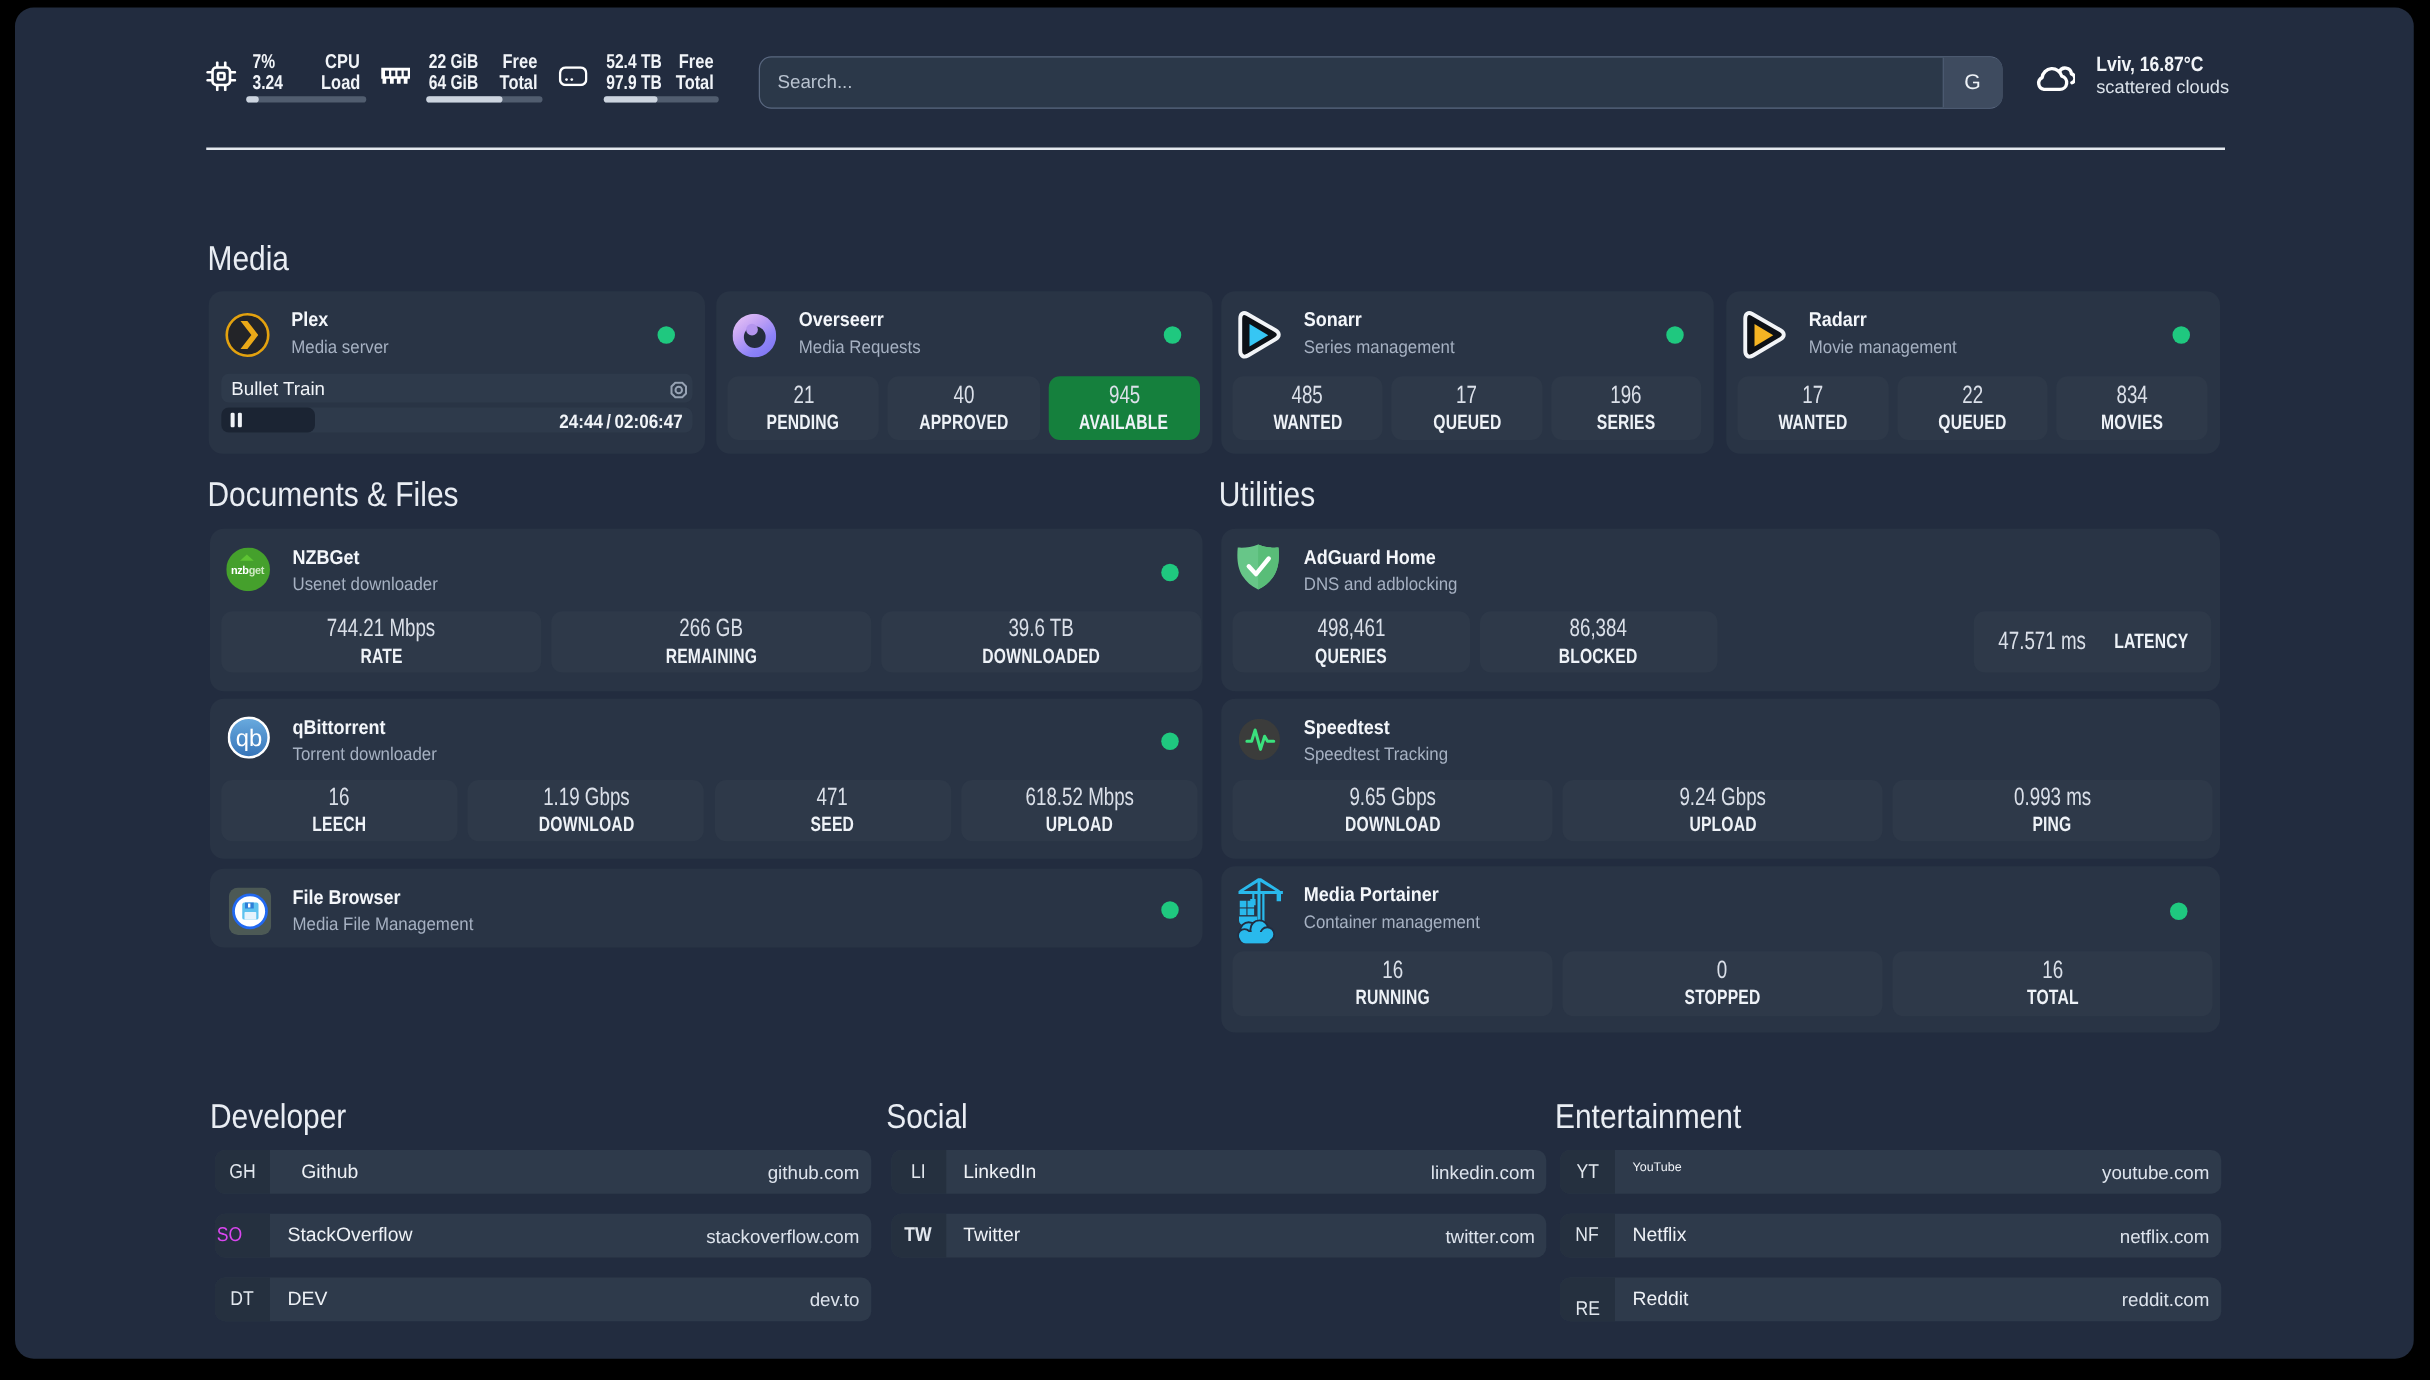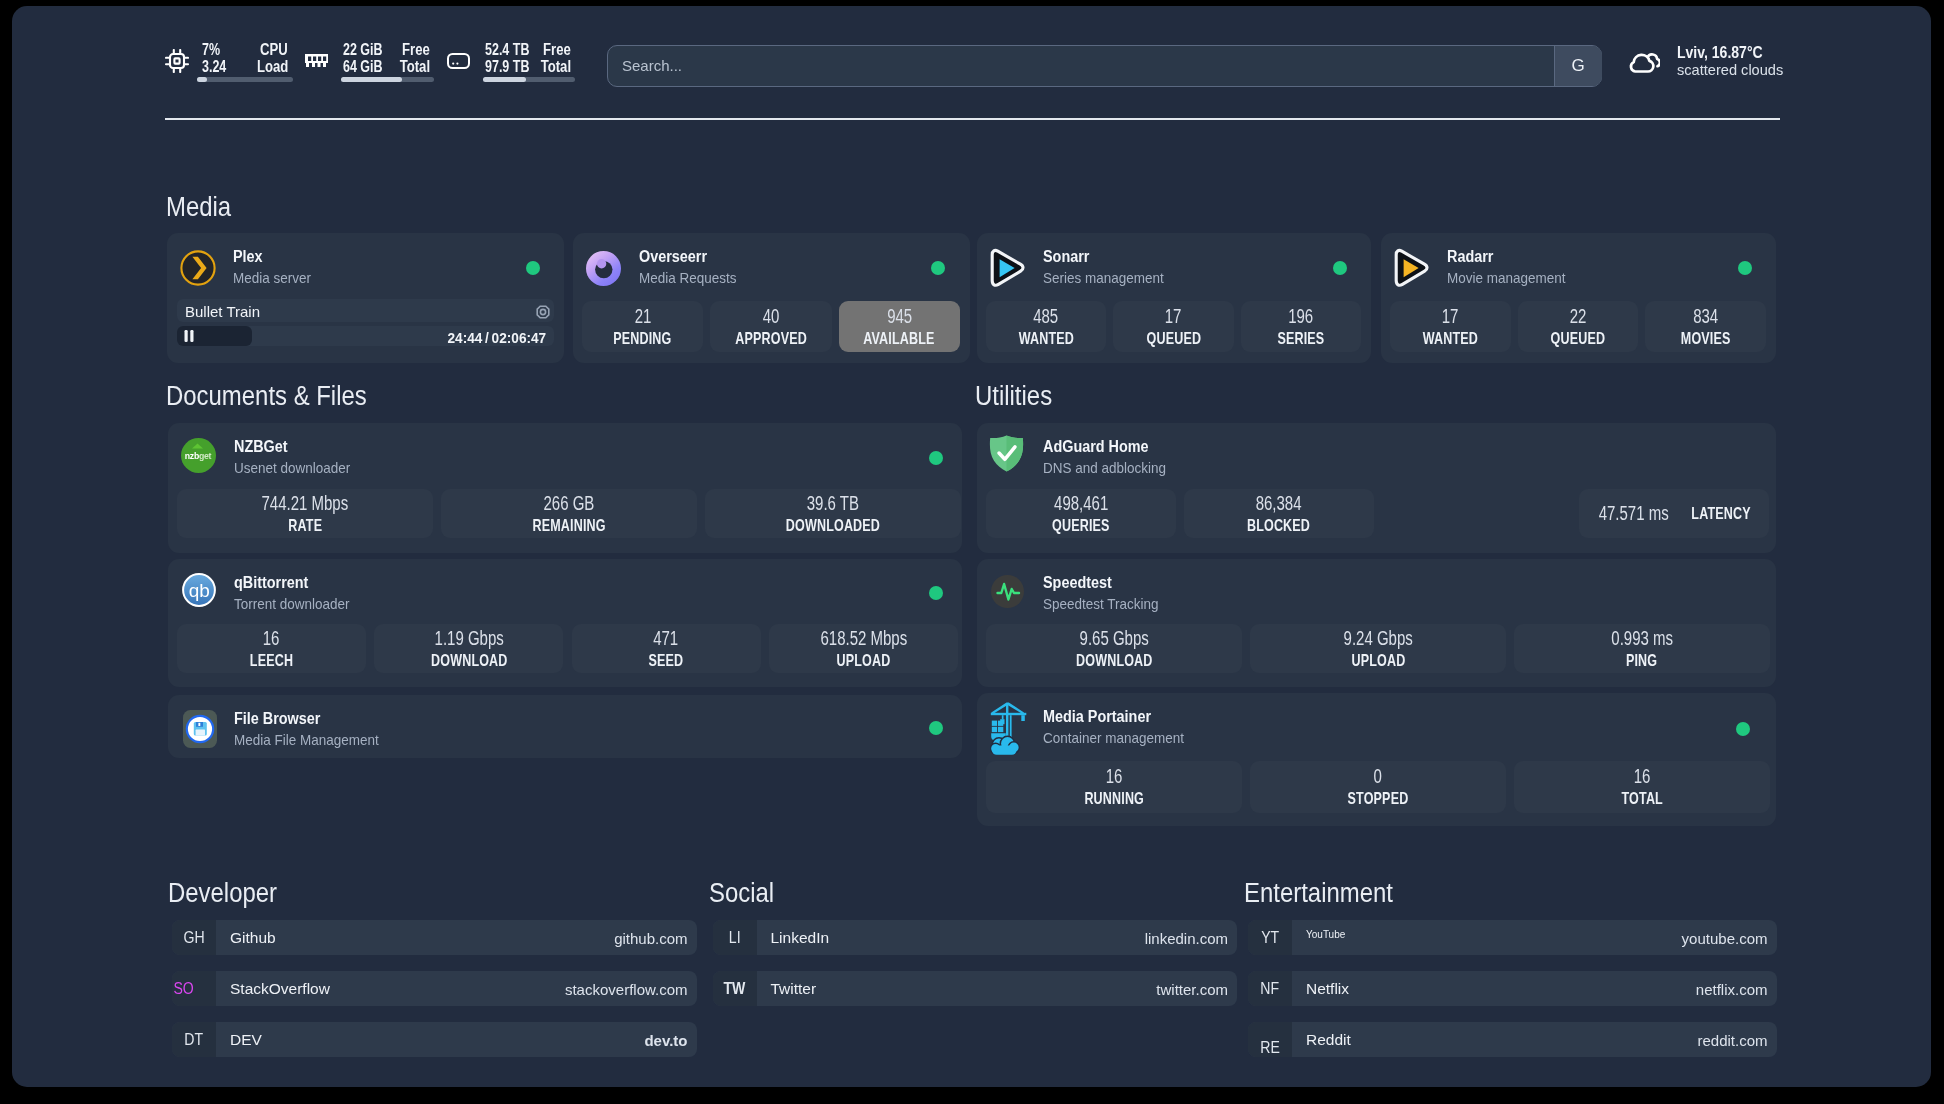--- a/index.html
+++ b/index.html
@@ -97,21 +97,21 @@
       <div style="position:absolute;left:639px;top:270px;font-size:14.5px;font-weight:400;color:#a6b1c2;white-space:nowrap;line-height:1.15;transform:scaleX(0.93);transform-origin:0 50%;">Media Requests</div>
       <div style="position:absolute;left:931px;top:261px;width:14px;height:14px;border-radius:50%;background:#1fc87f;"></div>
       <div style="position:absolute;left:582.0px;top:301px;width:121.3px;height:51px;background:#2e3949;border-radius:9px;display:flex;flex-direction:column;align-items:center;justify-content:center;gap:1px;">
         <div style="font-size:20px;font-weight:400;color:#dbe0e9;line-height:1.15;transform:scaleX(0.75);">21</div>
         <div style="font-size:16.5px;font-weight:700;color:#eef2f7;letter-spacing:0.2px;line-height:1.2;transform:scaleX(0.76);">PENDING</div>
       </div>
       <div style="position:absolute;left:710.3px;top:301px;width:121.3px;height:51px;background:#2e3949;border-radius:9px;display:flex;flex-direction:column;align-items:center;justify-content:center;gap:1px;">
         <div style="font-size:20px;font-weight:400;color:#dbe0e9;line-height:1.15;transform:scaleX(0.75);">40</div>
         <div style="font-size:16.5px;font-weight:700;color:#eef2f7;letter-spacing:0.2px;line-height:1.2;transform:scaleX(0.76);">APPROVED</div>
       </div>
-      <div style="position:absolute;left:838.6px;top:301px;width:121.3px;height:51px;background:#737373;border-radius:9px;display:flex;flex-direction:column;align-items:center;justify-content:center;gap:1px;">
+      <div style="position:absolute;left:838.6px;top:301px;width:121.3px;height:51px;background:#15803d;border-radius:9px;display:flex;flex-direction:column;align-items:center;justify-content:center;gap:1px;">
         <div style="font-size:20px;font-weight:400;color:#dbe0e9;line-height:1.15;transform:scaleX(0.75);">945</div>
         <div style="font-size:16.5px;font-weight:700;color:#eef2f7;letter-spacing:0.2px;line-height:1.2;transform:scaleX(0.76);">AVAILABLE</div>
       </div>
       <div style="position:absolute;left:977px;top:233px;width:394px;height:130px;background:#293445;border-radius:11px;"></div>
       <svg style="position:absolute;left:990px;top:248px" width="35" height="40" viewBox="0 0 35 40">
 <path d="M7.8 3.2 C4.6 1.4 2.2 2.9 2.2 6.8 L2.2 32.6 C2.2 36.8 5 38.4 8.4 36.4 L30.6 23.2 C33.9 21.2 33.8 18.1 30.4 16.2 Z" fill="#0d1117" stroke="#f2f4f7" stroke-width="3.1" stroke-linejoin="round"></path>
 <path d="M9.6 11.2 L9.6 29.2 L24.6 20.1 Z" fill="#36c6f4"></path>
 </svg>
       <div style="position:absolute;left:1043px;top:247.5px;font-size:16px;font-weight:700;color:#f3f6fa;white-space:nowrap;line-height:1.15;transform:scaleX(0.9);transform-origin:0 50%;">Sonarr</div>
       <div style="position:absolute;left:1043px;top:270px;font-size:14.5px;font-weight:400;color:#a6b1c2;white-space:nowrap;line-height:1.15;transform:scaleX(0.93);transform-origin:0 50%;">Series management</div>
@@ -289,34 +289,34 @@
       </div>
       <div style="position:absolute;left:1513.6px;top:761px;width:256.3px;height:52px;background:#2e3949;border-radius:9px;display:flex;flex-direction:column;align-items:center;justify-content:center;gap:1px;">
         <div style="font-size:20px;font-weight:400;color:#dbe0e9;line-height:1.15;transform:scaleX(0.75);">16</div>
         <div style="font-size:16.5px;font-weight:700;color:#eef2f7;letter-spacing:0.2px;line-height:1.2;transform:scaleX(0.76);">TOTAL</div>
       </div>
       <div style="position:absolute;left:168px;top:877px;font-size:27.5px;font-weight:500;color:#e9edf3;white-space:nowrap;line-height:1.15;transform:scaleX(0.87);transform-origin:0 50%;">Developer</div>
       <div style="position:absolute;left:172px;top:920px;width:524.5px;height:35px;background:#2e3a4b;border-radius:8px;"></div>
       <div style="position:absolute;left:172px;top:920px;width:44px;height:35px;background:#25303f;border-radius:8px 0 0 8px;display:flex;align-items:center;justify-content:center;font-size:16px;font-weight:500;color:#e2e7ee;">
         <span style="transform:scaleX(0.88);display:inline-block;">GH</span>
       </div>
-      <div style="position:absolute;left:230px;top:929px;font-size:15.5px;font-weight:500;color:#eef1f6;white-space:nowrap;line-height:1.15;">Github</div>
+      <div style="position:absolute;left:241px;top:929px;font-size:15.5px;font-weight:500;color:#eef1f6;white-space:nowrap;line-height:1.15;">Github</div>
       <div style="position:absolute;right:1256.5px;top:929.5px;font-size:15px;font-weight:400;color:#dde3ec;white-space:nowrap;line-height:1.15;">github.com</div>
       <div style="position:absolute;left:172px;top:971px;width:524.5px;height:35px;background:#2e3a4b;border-radius:8px;"></div>
       <div style="position:absolute;left:172px;top:971px;width:44px;height:35px;background:#25303f;border-radius:8px 0 0 8px;display:flex;align-items:center;justify-content:flex-start;font-size:16px;font-weight:500;color:#d946ef;">
         <span style="transform:scaleX(0.88);display:inline-block;">SO</span>
       </div>
       <div style="position:absolute;left:230px;top:980px;font-size:15.5px;font-weight:500;color:#eef1f6;white-space:nowrap;line-height:1.15;">StackOverflow</div>
       <div style="position:absolute;right:1256.5px;top:980.5px;font-size:15px;font-weight:400;color:#dde3ec;white-space:nowrap;line-height:1.15;">stackoverflow.com</div>
       <div style="position:absolute;left:172px;top:1022px;width:524.5px;height:35px;background:#2e3a4b;border-radius:8px;"></div>
       <div style="position:absolute;left:172px;top:1022px;width:44px;height:35px;background:#25303f;border-radius:8px 0 0 8px;display:flex;align-items:center;justify-content:center;font-size:16px;font-weight:500;color:#e2e7ee;">
         <span style="transform:scaleX(0.88);display:inline-block;">DT</span>
       </div>
       <div style="position:absolute;left:230px;top:1031px;font-size:15.5px;font-weight:500;color:#eef1f6;white-space:nowrap;line-height:1.15;">DEV</div>
-      <div style="position:absolute;right:1256.5px;top:1031.5px;font-size:15px;font-weight:700;color:#dde3ec;white-space:nowrap;line-height:1.15;">dev.to</div>
+      <div style="position:absolute;right:1256.5px;top:1031.5px;font-size:15px;font-weight:400;color:#dde3ec;white-space:nowrap;line-height:1.15;">dev.to</div>
       <div style="position:absolute;left:708.5px;top:877px;font-size:27.5px;font-weight:500;color:#e9edf3;white-space:nowrap;line-height:1.15;transform:scaleX(0.87);transform-origin:0 50%;">Social</div>
       <div style="position:absolute;left:712.5px;top:920px;width:524.5px;height:35px;background:#2e3a4b;border-radius:8px;"></div>
       <div style="position:absolute;left:712.5px;top:920px;width:44px;height:35px;background:#25303f;border-radius:8px 0 0 8px;display:flex;align-items:center;justify-content:center;font-size:16px;font-weight:500;color:#e2e7ee;">
         <span style="transform:scaleX(0.88);display:inline-block;">LI</span>
       </div>
       <div style="position:absolute;left:770.5px;top:929px;font-size:15.5px;font-weight:500;color:#eef1f6;white-space:nowrap;line-height:1.15;">LinkedIn</div>
       <div style="position:absolute;right:716.0px;top:929.5px;font-size:15px;font-weight:400;color:#dde3ec;white-space:nowrap;line-height:1.15;">linkedin.com</div>
       <div style="position:absolute;left:712.5px;top:971px;width:524.5px;height:35px;background:#2e3a4b;border-radius:8px;"></div>
       <div style="position:absolute;left:712.5px;top:971px;width:44px;height:35px;background:#25303f;border-radius:8px 0 0 8px;display:flex;align-items:center;justify-content:center;font-size:16px;font-weight:700;color:#e2e7ee;">
         <span style="transform:scaleX(0.88);display:inline-block;">TW</span>

